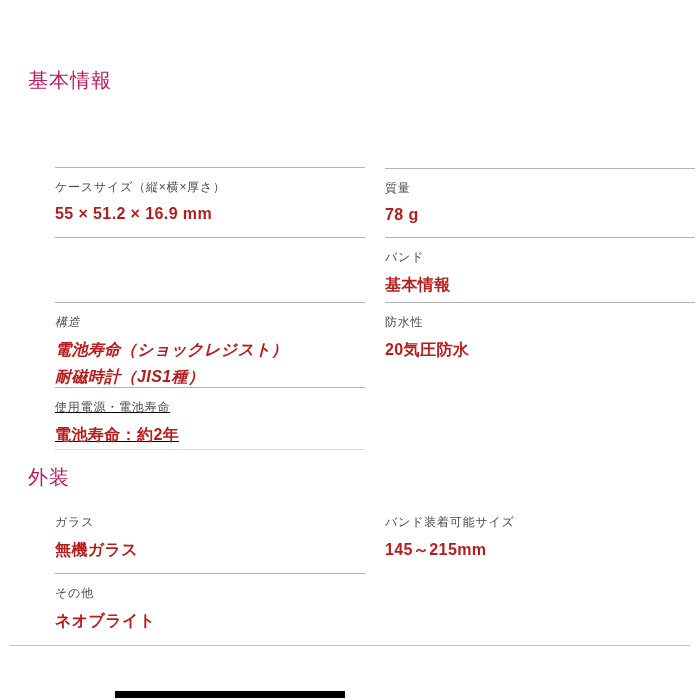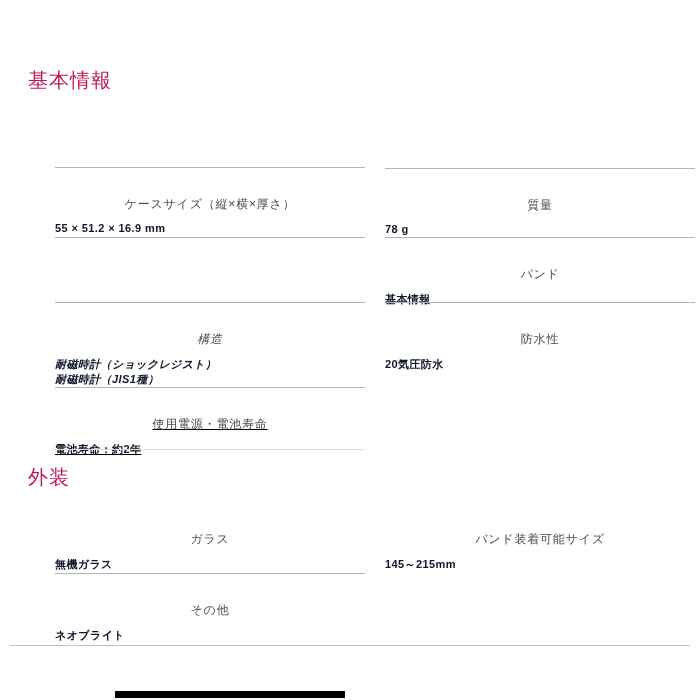--- a/index.html
+++ b/index.html
@@ -20,34 +20,33 @@
   }
   .spec-row {
     position: absolute;
     width: 310px;
     box-sizing: border-box;
   }
   .spec-row.bt { border-top: 1px solid #b3b3b3; }
   .col-left  { left: 55px; }
   .col-right { left: 385px; }
   .spec-label {
-    margin-top: 28px;
+    margin-top: 11px;
     font-size: 12px;
     color: #4b4b4b;
     letter-spacing: 0.8px;
-    text-align: center;
   }
   .spec-value {
     margin-top: 9px;
-    font-size: 11px;
+    font-size: 16px;
     font-weight: 700;
-    color: #0f172a;
+    color: #b91c1c;
     letter-spacing: 0.4px;
   }
-  .spec-value + .spec-value { margin-top: 0; }
+  .spec-value + .spec-value { margin-top: 6px; }
   .divider {
     position: absolute;
     height: 0;
     border-top: 1px solid #b3b3b3;
   }
   .divider.light { border-top-color: #dddddd; }
   .divider.wide  { border-top-color: #c2c2c2; }
   .footer-bar {
     position: absolute;
     background: #000000;
@@ -59,21 +58,21 @@
 <div class="section-heading" style="top:67px;">基本情報</div>
 
 <div class="spec-row bt col-left" style="top:167px;">
   <div class="spec-label">ケースサイズ（縦×横×厚さ）</div>
   <div class="spec-value">55 × 51.2 × 16.9 mm</div>
 </div>
 <div class="spec-row bt col-left" style="top:237px;">
 </div>
 <div class="spec-row bt col-left" style="top:302px;font-style:italic;">
   <div class="spec-label">構造</div>
-  <div class="spec-value">耐磁時計（ショックレジスト）</div>
+  <div class="spec-value">電池寿命（ショックレジスト）</div>
   <div class="spec-value">耐磁時計（JIS1種）</div>
 </div>
 <div class="spec-row bt col-left" style="top:387px;text-decoration:underline;">
   <div class="spec-label">使用電源・電池寿命</div>
   <div class="spec-value">電池寿命：約2年</div>
 </div>
 <div class="divider light" style="top:449px; left:55px; width:310px;"></div>
 
 <div class="spec-row bt col-right" style="top:168px;">
   <div class="spec-label">質量</div>

